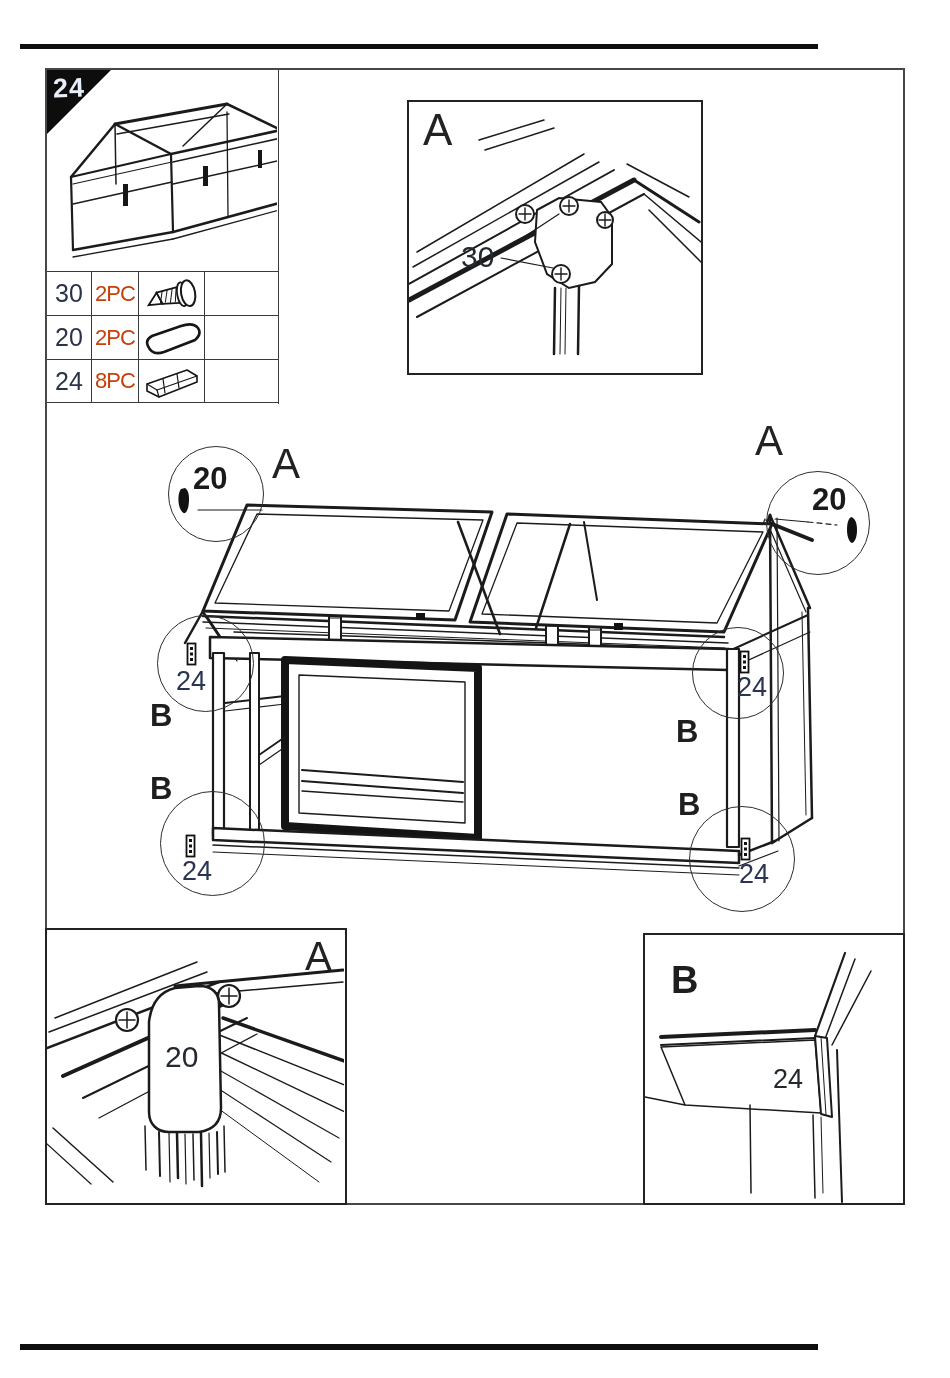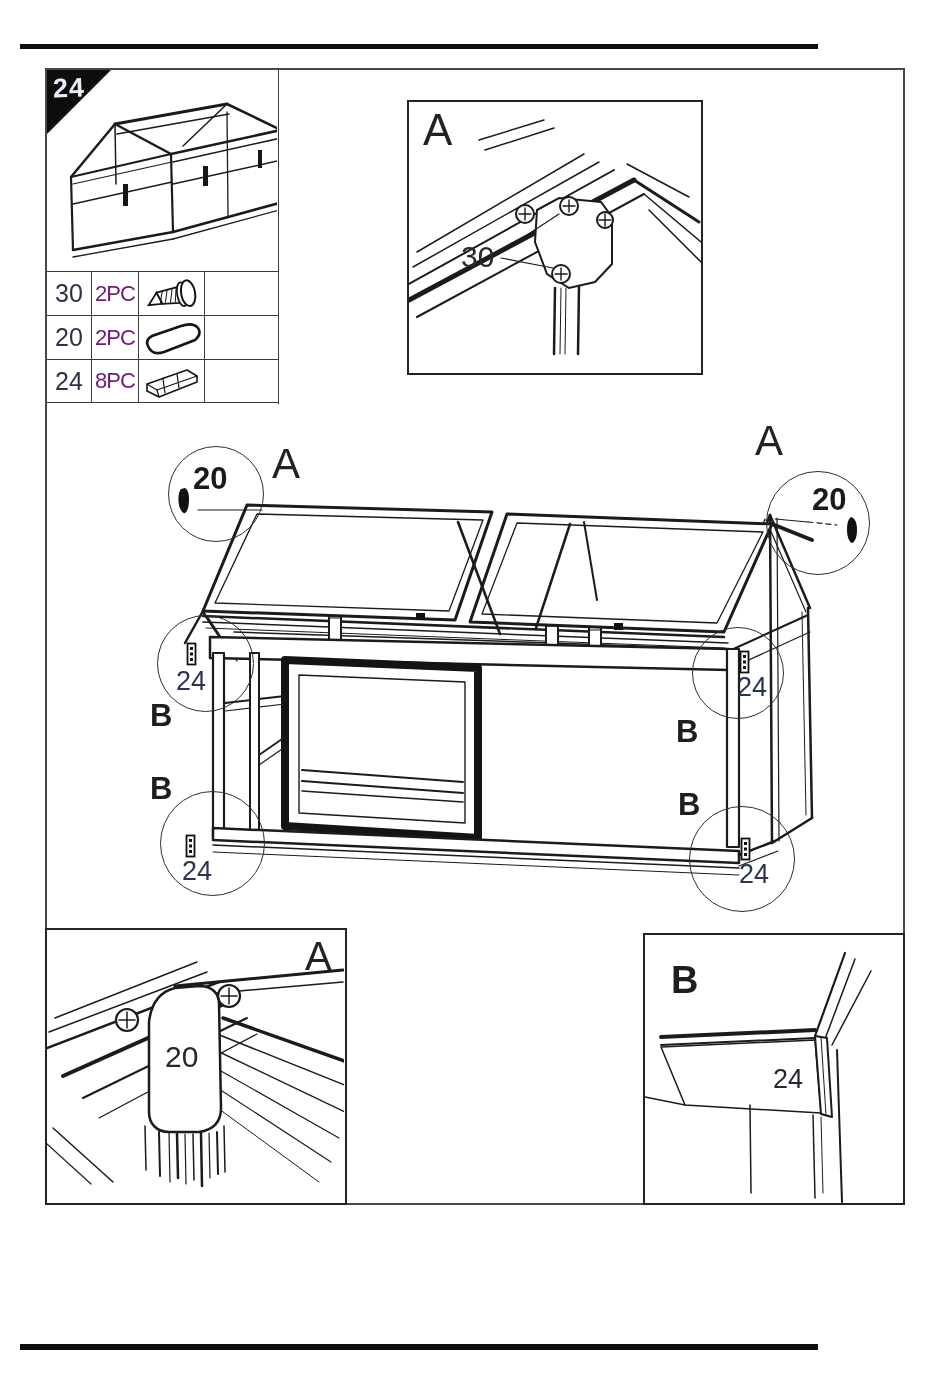--- a/index.html
+++ b/index.html
@@ -24,21 +24,21 @@
     color:#e8eef8; letter-spacing:1px; transform:rotate(-2deg);
   }
   .cell-divider { position:absolute; background:#3a3a3a; }
   .parts-table { position:absolute; left:0px; top:201px; width:231px; }
   .pt-row { display:flex; height:44px; border-top:1px solid #3a3a3a; }
   .pt-cell {
     display:flex; align-items:center; justify-content:center;
     border-right:1px solid #3a3a3a; height:100%;
   }
   .pt-num { width:45px; font-size:25px; color:#2a3347; }
-  .pt-qty { width:47px; font-size:22px; color:#701a75; letter-spacing:-1px; }
+  .pt-qty { width:47px; font-size:22px; color:#c2410c; letter-spacing:-1px; }
   .pt-icon { width:66px; }
   .pt-spare { width:73px; border-right:none; }
   .detail-box { position:absolute; border:2px solid #232323; background:#fff; }
   .letter-a { font-size:44px; font-weight:400; color:#222; line-height:1; }
   .letter-b { font-size:31px; font-weight:700; color:#1e1e1e; line-height:1; }
   .callout-circle {
     position:absolute; border:1.4px solid #2e2e2e; border-radius:50%;
     background:transparent;
   }
   .co-label-bold { position:absolute; font-size:31px; font-weight:700; color:#1a1a1a; line-height:1; }

